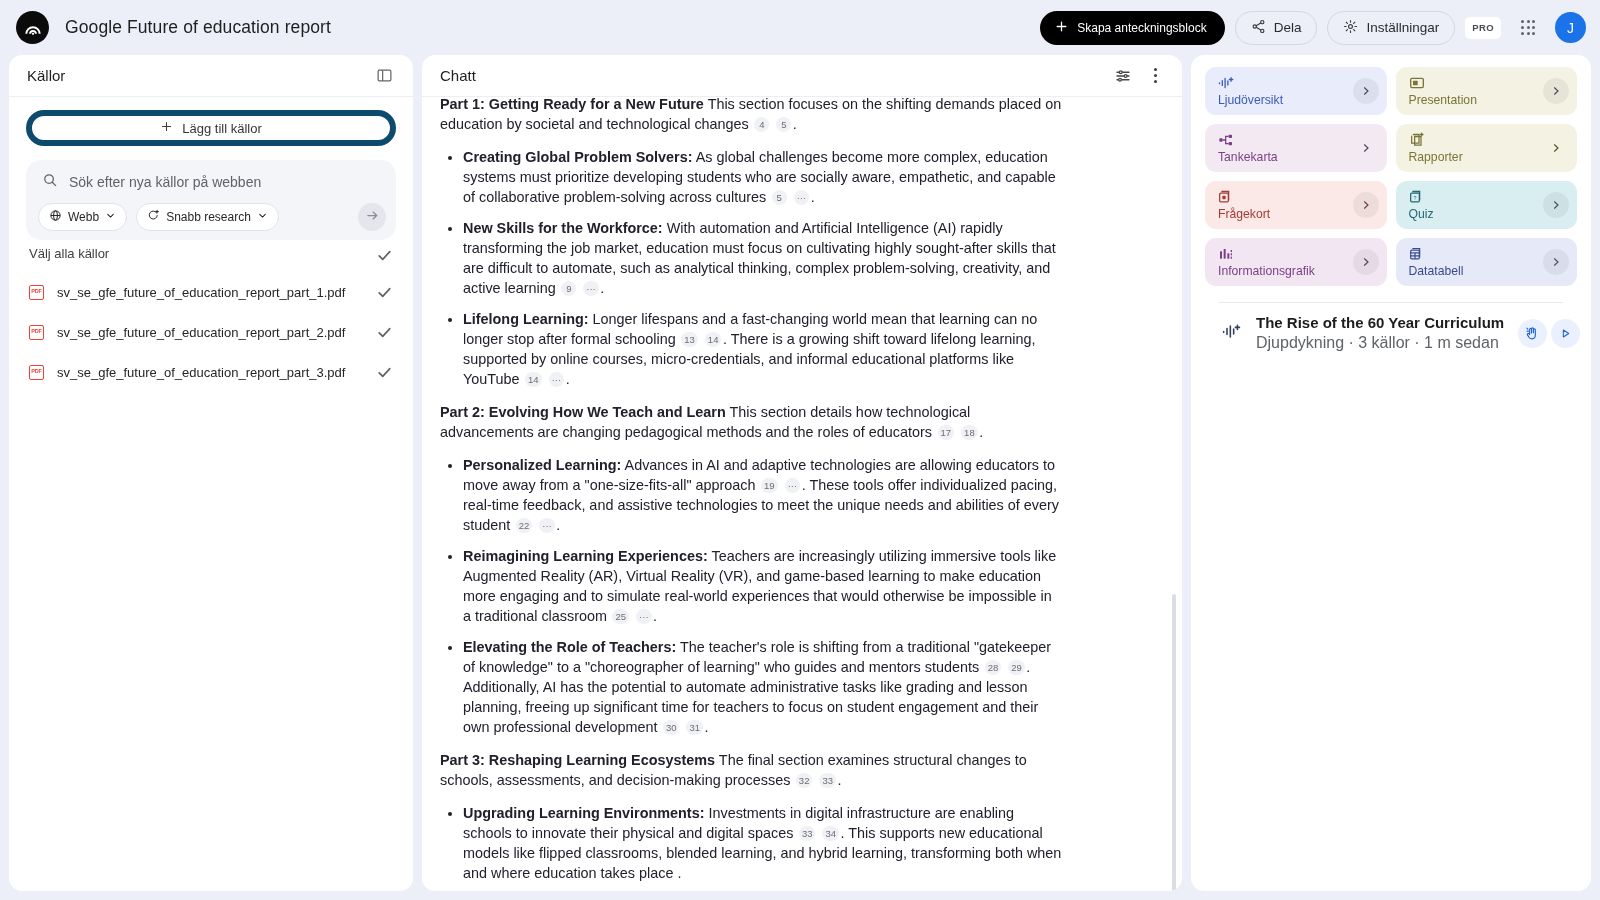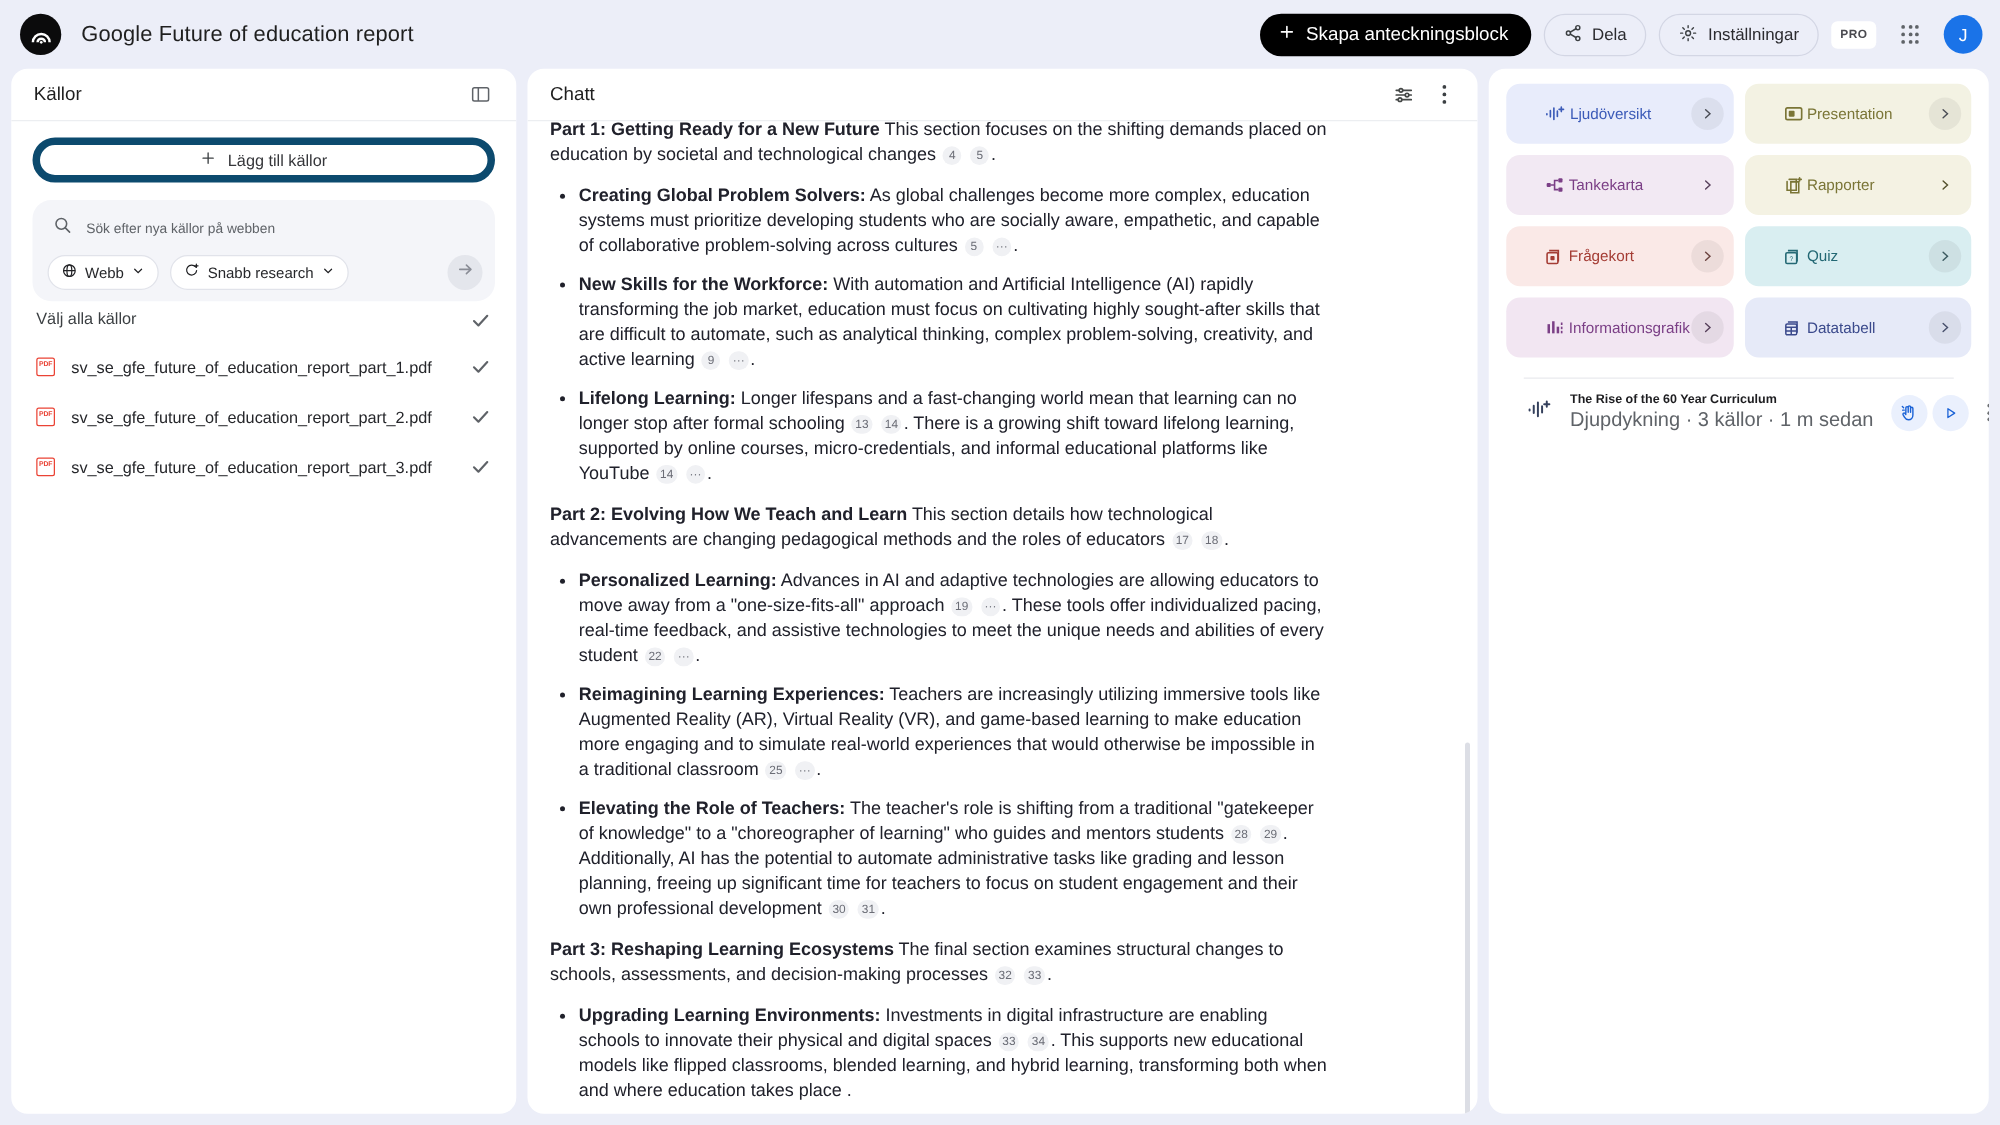--- a/index.html
+++ b/index.html
@@ -37,21 +37,21 @@
     margin-left: auto;
     display: flex; align-items: center; gap: 10px;
   }
   .btn-primary {
     height: 34px;
     background: #000000;
     color: #ffffff;
     border-radius: 18px;
     display: flex; align-items: center; gap: 9px;
     padding: 0 18px 0 15px;
-    font-size: 15px;
+    font-size: 12px;
     white-space: nowrap;
     cursor: pointer;
   }
   .btn-pill {
     height: 34px;
     border: 1px solid #d3d6e4;
     border-radius: 18px;
     display: flex; align-items: center; gap: 8px;
     padding: 0 15px;
     font-size: 13.5px;
@@ -137,21 +137,21 @@
   .search-box {
     margin-top: 14px;
     background: #f4f5f9;
     border-radius: 15px;
     padding: 10px 10px 9px 10px;
   }
   .search-row { display: flex; align-items: center; gap: 11px; padding: 2px 4px 0 6px; }
   .search-input {
     border: none; background: transparent; outline: none;
     font-family: "Liberation Sans", sans-serif;
-    font-size: 11px; color: #737373;
+    font-size: 14px; color: #737373;
     width: 100%;
   }
   .search-input::placeholder { color: #5f6368; }
   .chip-row { display: flex; align-items: center; gap: 9px; margin-top: 11px; padding-left: 2px; }
   .chip {
     height: 28px;
     background: #ffffff;
     border: 1px solid #e1e3ea;
     border-radius: 15px;
     display: flex; align-items: center; gap: 6px;
@@ -253,21 +253,21 @@
   }
   .tile {
     height: 48px;
     border-radius: 11px;
     display: flex;
     align-items: center;
     padding: 0 8px 0 13px;
     cursor: pointer;
     position: relative;
   }
-  .tile-texts { display: flex; gap: 3px; margin-left: 18px; }
+  .tile-texts { display: flex; flex-direction: column; gap: 3px; }
   .tile-ico { height: 15px; display: flex; align-items: center; }
   .tile-label { font-size: 12.2px; white-space: nowrap; }
   .tile-arrow {
     margin-left: auto;
     width: 26px; height: 26px;
     border-radius: 50%;
     display: flex; align-items: center; justify-content: center;
     flex: none;
   }
   .tile-arrow.solid { background: rgba(0,0,0,0.055); }
@@ -275,21 +275,21 @@
     height: 1px; background: #e9eaee;
     margin: 16px 14px 0 14px;
   }
   .studio-item {
     display: flex; align-items: center;
     gap: 14px;
     padding: 11px 12px 11px 17px;
     cursor: pointer;
   }
   .studio-item-texts { display: flex; flex-direction: column; gap: 3px; }
-  .studio-item-title { font-size: 10px; color: #1d1d20; font-weight: bold; white-space: nowrap; }
+  .studio-item-title { font-size: 15px; color: #1d1d20; font-weight: bold; white-space: nowrap; }
   .studio-item-sub { font-size: 16px; color: #5f6368; white-space: nowrap; }
   .studio-item-actions { margin-left: auto; display: flex; align-items: center; gap: 4px; }
   .round-btn {
     width: 29px; height: 29px; border-radius: 50%;
     background: #eaf0fd;
     display: flex; align-items: center; justify-content: center;
     cursor: pointer;
   }
   .dots-v { width: 26px; height: 26px; display:flex; flex-direction: column; align-items:center; justify-content:center; gap:2.6px; cursor:pointer; }
   .dots-v i { width: 3px; height: 3px; border-radius:50%; background:#3c4043; display:block; }

